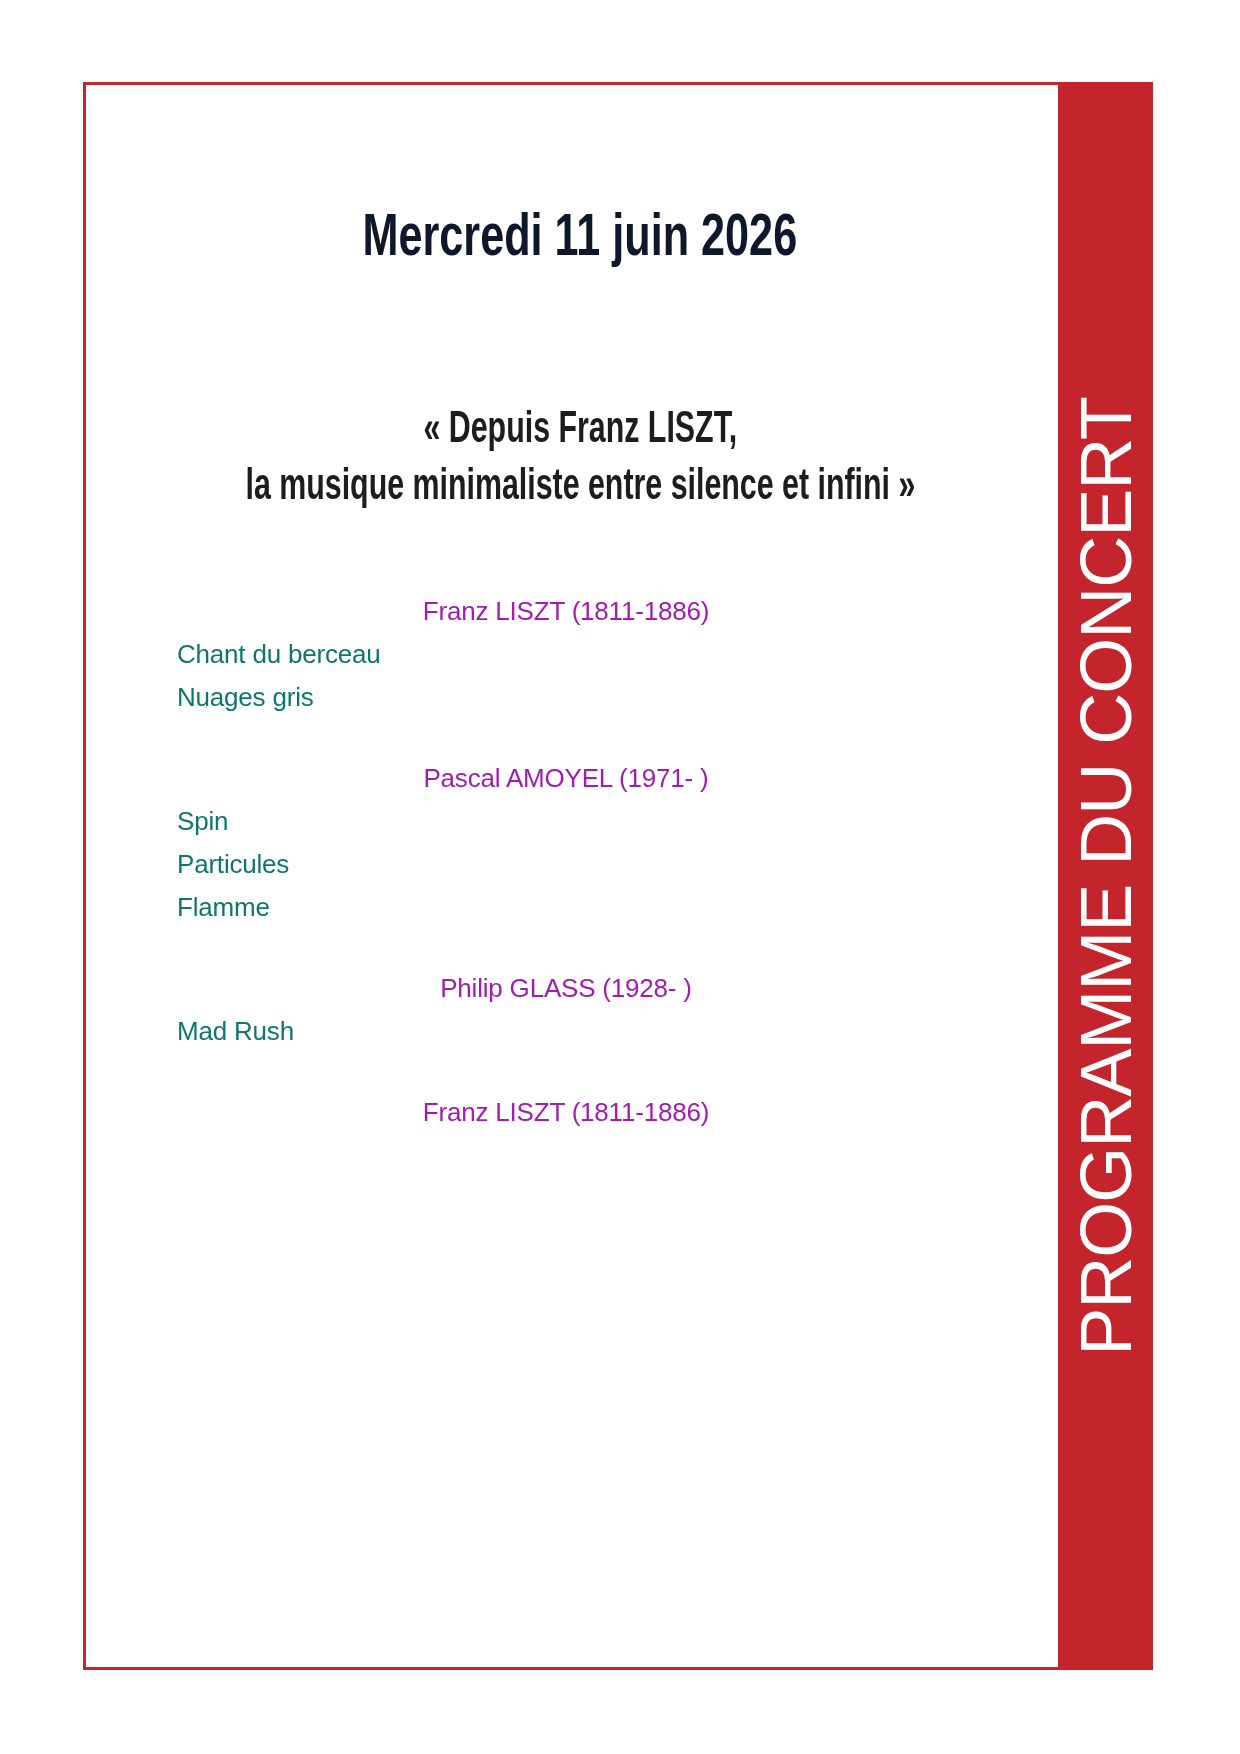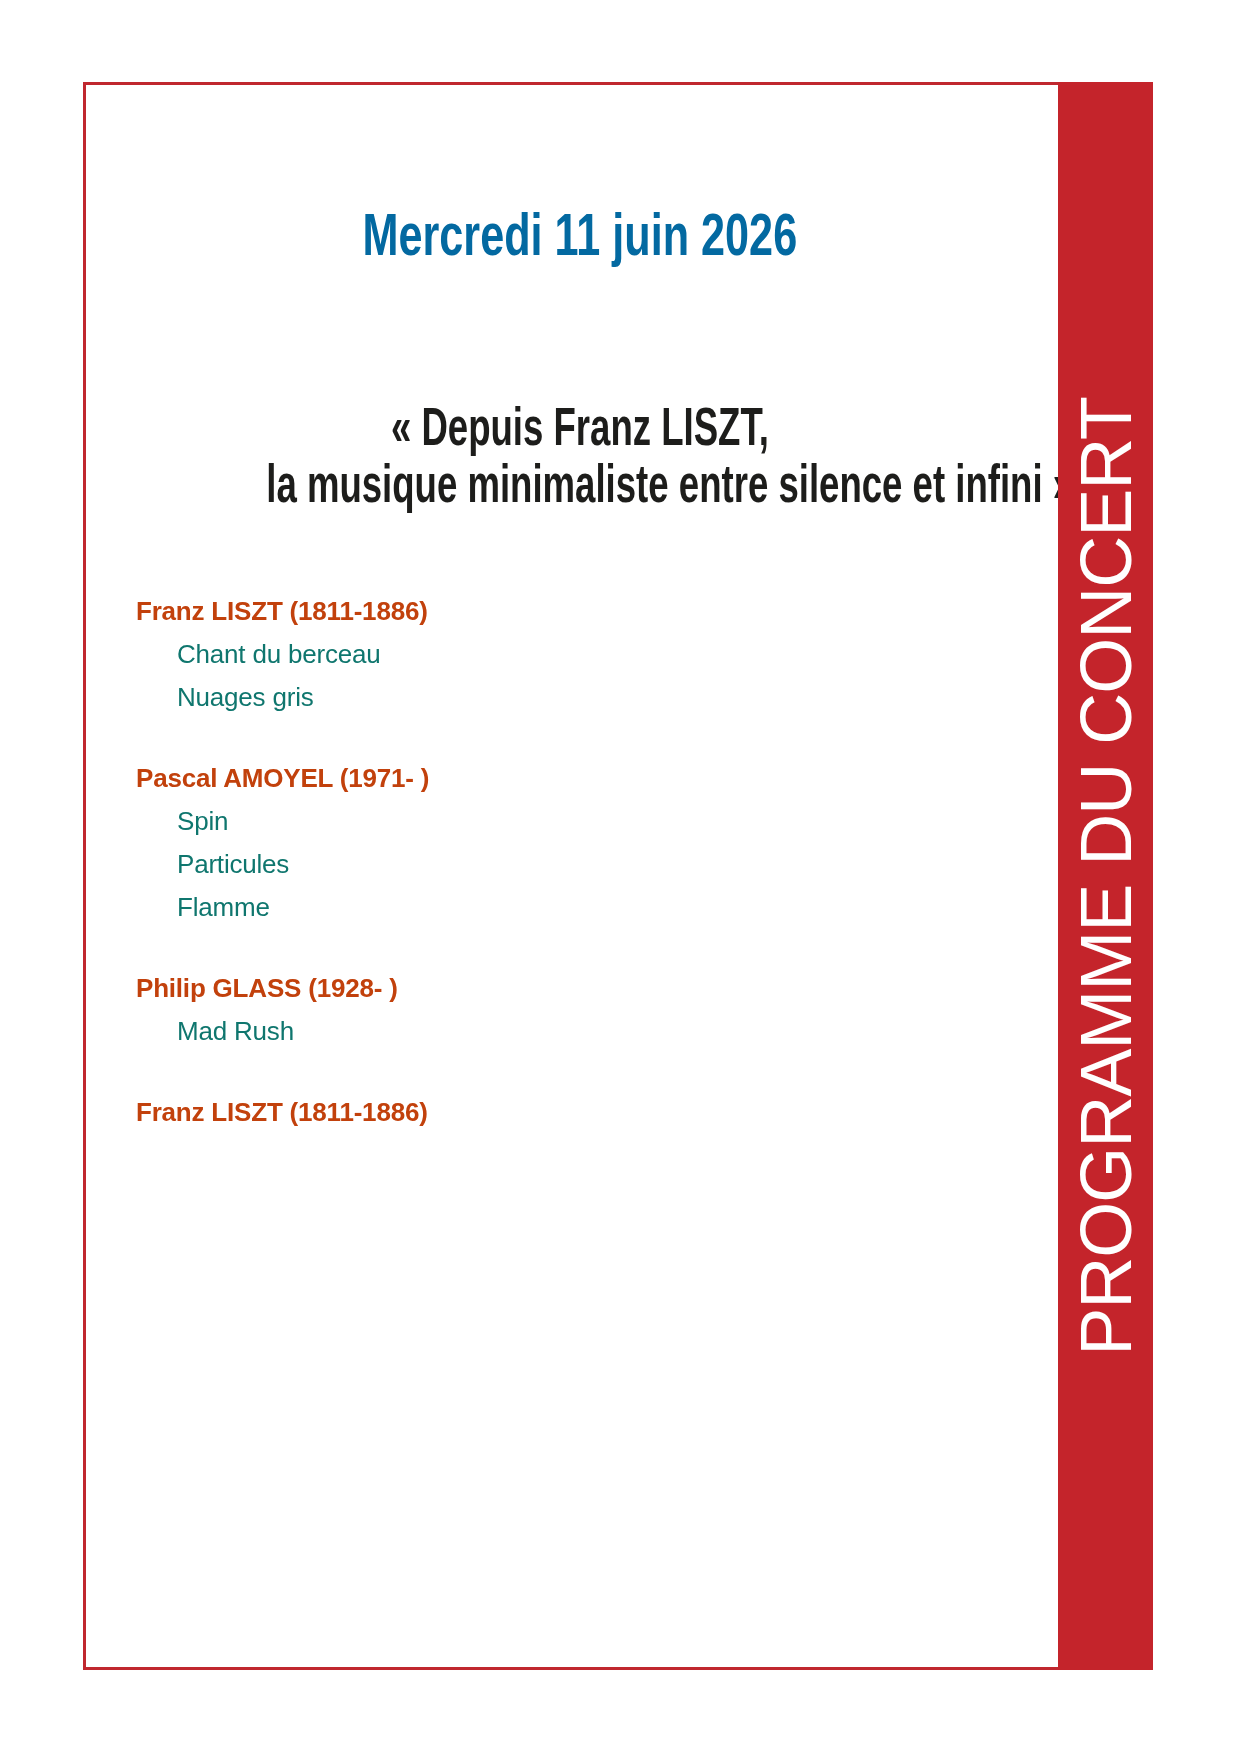--- a/index.html
+++ b/index.html
@@ -49,36 +49,36 @@
   .date-title {
     position: absolute;
     left: 85px;
     top: 205px;
     width: 990px;
     margin: 0;
     text-align: center;
     font-size: 60px;
     line-height: 60px;
     font-weight: bold;
-    color: #0369a1;
+    color: #0f172a;
     white-space: nowrap;
   }
   .date-title .squeeze {
     display: inline-block;
     transform: scaleX(0.72);
     transform-origin: center;
   }
   .concert-title {
     position: absolute;
     left: 85px;
     top: 398px;
     width: 990px;
     margin: 0;
     text-align: center;
-    font-size: 53px;
+    font-size: 44px;
     line-height: 57px;
     font-weight: bold;
     color: #1d1d1b;
   }
   .concert-title .squeeze {
     display: inline-block;
     transform: scaleX(0.69);
     transform-origin: center;
     white-space: nowrap;
   }
@@ -87,23 +87,24 @@
     left: 136px;
     top: 590px;
     width: 860px;
   }
   .program-group {
     margin: 0 0 38px 0;
   }
   .composer-line {
     font-size: 26px;
     line-height: 43px;
-    font-weight: bold;
-    color: #c2410c;
+    font-weight: normal;
+    color: #a21caf;
     letter-spacing: -0.2px;
+    text-align: center;
   }
   .piece-line {
     font-size: 26px;
     line-height: 43px;
     font-weight: normal;
     color: #0f766e;
     padding-left: 41px;
     letter-spacing: -0.2px;
   }
   .piece-line sup {

